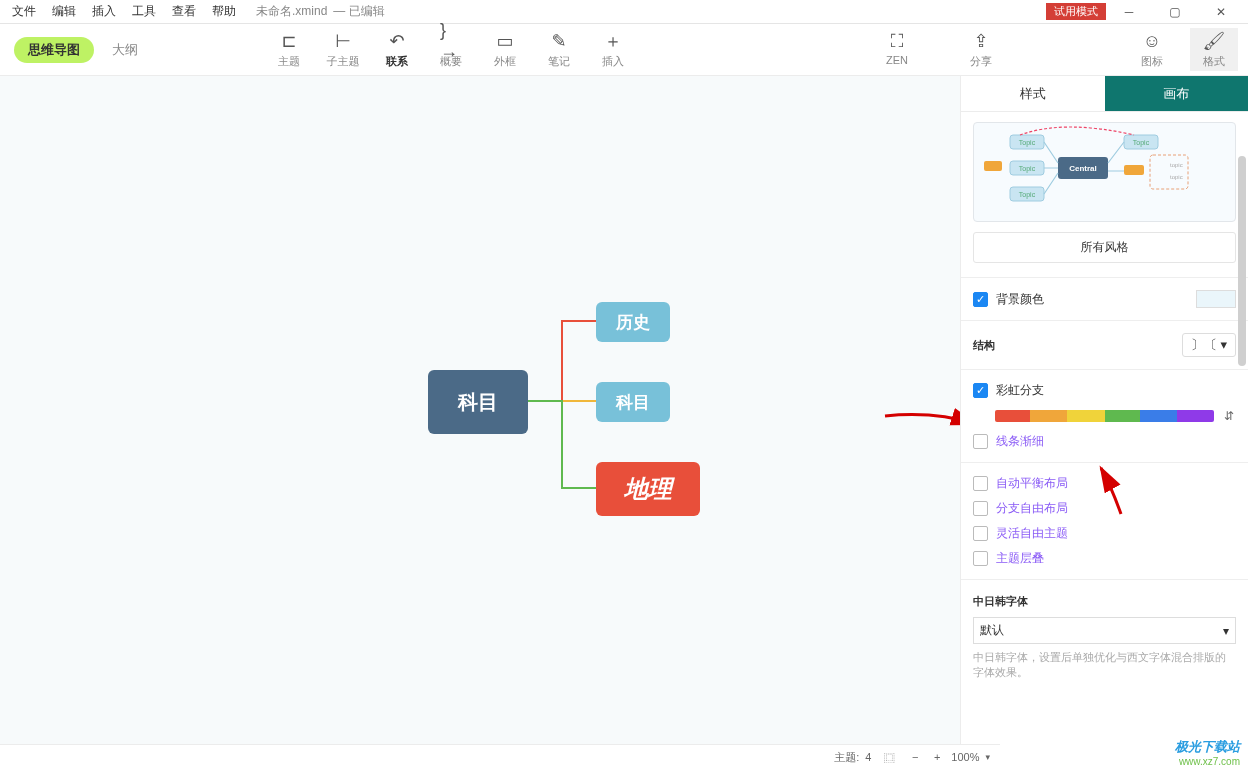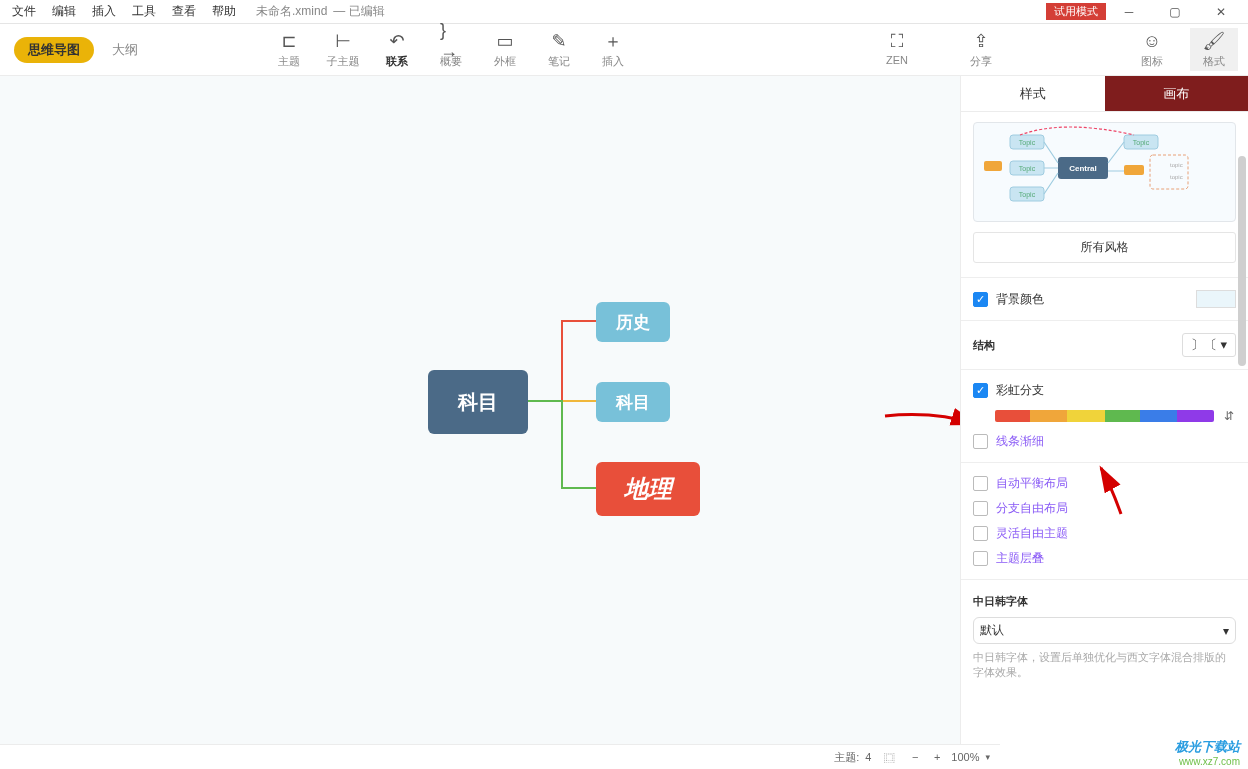--- a/index.html
+++ b/index.html
@@ -11,21 +11,21 @@
 .title-filename { margin-left: 12px; color: #888; }
 .title-status { margin-left: 6px; color: #888; }
 .title-right { margin-left: auto; display: flex; align-items: center; gap: 0; }
 .trial-badge { background: #d43e36; color: #fff; padding: 1px 8px; font-size: 11px; }
 .win-btn { width: 46px; height: 24px; display: flex; align-items: center; justify-content: center; color: #555; cursor: pointer; }
 
 
 .toolbar { height: 52px; display: flex; align-items: center; border-bottom: 1px solid #ececec; padding: 0 4px; background:#fff; }
 .view-tabs { display: flex; align-items: center; gap: 4px; margin-left: 10px; }
 .view-tab { padding: 4px 14px; border-radius: 14px; cursor: pointer; font-size: 13px; }
-.view-tab.active { background: #eab308; font-weight: bold; }
+.view-tab.active { background: #bef264; font-weight: bold; }
 .view-tab.inactive { color: #888; }
 .tool-group { display: flex; align-items: flex-start; gap: 0; margin-left: 24px; }
 .tool-btn { width: 54px; display: flex; flex-direction: column; align-items: center; justify-content: center; gap: 2px; padding: 2px 0; cursor: pointer; color: #777; }
 .tool-btn .ico { width: 22px; height: 22px; display: flex; align-items: center; justify-content: center; font-size: 18px; color:#555; }
 .tool-btn .lbl { font-size: 11px; color: #888; }
 .tool-btn.emph .lbl { color: #333; font-weight:bold; }
 .tool-spacer { flex: 1; }
 .right-tool-group { display: flex; align-items: center; gap: 14px; margin-right: 6px; }
 .side-tool { width: 48px; display:flex; flex-direction:column; align-items:center; gap:2px; padding:2px 0; cursor:pointer; }
 .side-tool .ico { font-size:18px; color:#555;}
@@ -35,36 +35,36 @@
 .main { position: absolute; top: 76px; bottom: 22px; left: 0; right: 248px; background: #f7fafb; overflow:hidden; }
 .node { position: absolute; border-radius: 6px; display: flex; align-items: center; justify-content: center; font-size: 20px; font-weight: bold; color: #fff; }
 .node.center { background: #4b6a87; width:100px; height:64px; }
 .node.child { background: #78c1d9; color:#fff; width:74px; height:40px; font-size:17px;}
 .node.child-alt { background: #e84f3a; width:104px; height:54px; font-size:24px; font-style:italic; font-family: Georgia, serif; }
 
 
 .sidepanel { position: absolute; top: 76px; bottom: 0; right: 0; width: 288px; border-left: 1px solid #ececec; background:#fff; overflow:hidden;}
 .panel-tabs { display: flex; height: 36px; border-bottom:1px solid #ececec;}
 .panel-tab { flex:1; display:flex; align-items:center; justify-content:center; font-size:13px; cursor:pointer; }
-.panel-tab.active { background:#7f1d1d; color:#fff; }
+.panel-tab.active { background:#0f766e; color:#fff; }
 .panel-body { padding: 10px 12px 8px; overflow-y:auto; height: calc(100% - 36px);}
 .preview { border:1px solid #e2e6ea; border-radius:4px; height:100px; margin-bottom:10px; background:#f7fbfe; position:relative;}
 .all-styles-btn { width:100%; border:1px solid #e5e5e5; background:#fff; padding:6px 0; text-align:center; border-radius:3px; cursor:pointer; margin-bottom:14px; font-size:12px;}
 .section-row { display:flex; align-items:center; gap:8px; margin-bottom:10px; }
 .checkbox { width:15px; height:15px; border:1px solid #bbb; border-radius:2px; display:inline-flex; align-items:center; justify-content:center; background:#fff; cursor:pointer; flex-shrink:0;}
 .checkbox.checked { background:#1b87f3; border-color:#1b87f3; color:#fff; }
 .checkbox.checked::after { content:"✓"; font-size:11px; line-height:1;}
 .color-swatch { width:40px; height:18px; border:1px solid #ddd; background:#eaf6fb; margin-left:auto; cursor:pointer;}
 .section-title { font-size:11px; font-weight:bold; margin: 14px 0 8px; }
 .struct-select { margin-left:auto; width:54px; height:24px; border:1px solid #ddd; border-radius:3px; display:flex; align-items:center; justify-content:center; cursor:pointer; font-size:13px;}
 .rainbow-bar { height:12px; border-radius:2px; background: linear-gradient(90deg, #e84f3a 0 16%, #f0a63a 16% 33%, #f0d33a 33% 50%, #5fb94f 50% 66%, #3a7de8 66% 83%, #8f3ae8 83% 100%); flex:1; cursor:pointer; }
 .rb-handle { width:14px; display:flex; align-items:center; justify-content:center; color:#666; cursor:pointer;}
 .divider { height:1px; background:#eee; margin:12px -12px; }
 .opt-row { display:flex; align-items:center; gap:8px; margin:8px 0; color:#8b5cf6;}
-.font-select { width:100%; border:1px solid #ddd; padding:4px 6px; border-radius:6px; margin-top:6px; cursor:pointer; display:flex; align-items:center; justify-content:space-between;}
+.font-select { width:100%; border:1px solid #ddd; padding:4px 6px; border-radius:0; margin-top:6px; cursor:pointer; display:flex; align-items:center; justify-content:space-between;}
 .font-desc { font-size:11px; color:#aaa; margin-top:6px; line-height:1.4;}
 .scroll-thumb { position:absolute; right:2px; top:80px; width:8px; height:210px; background:#cfcfcf; border-radius:4px;}
 
 
 .statusbar { position:absolute; bottom:0; left:0; right:248px; height:25px; border-top:1px solid #ececec; display:flex; align-items:center; justify-content:flex-end; gap:10px; padding:12px 10px; font-size:11px; color:#666; background:#fff;}
 .status-group { display:flex; align-items:center; gap:6px;}
 .zbtn { width:16px; height:16px; display:flex; align-items:center; justify-content:center; cursor:pointer; border-radius:2px;}
 
 
 .arrow { position:absolute; pointer-events:none; }

